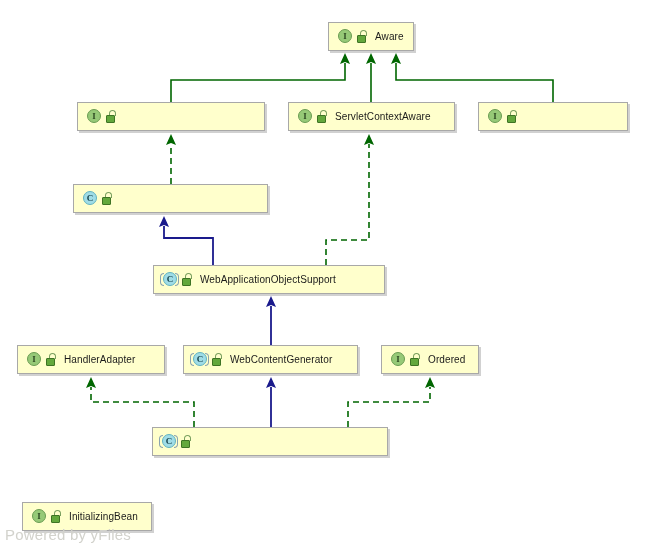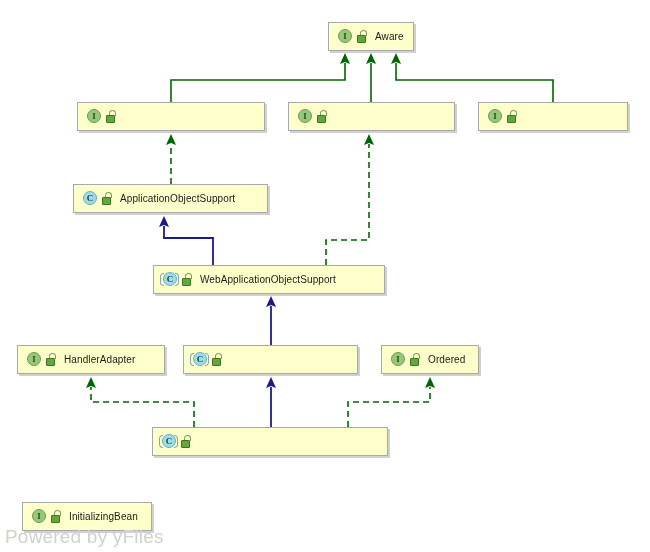--- a/index.html
+++ b/index.html
@@ -127,21 +127,21 @@
     background: #63a83c;
     border: 1px solid #3e7324;
     border-radius: 1px;
     box-sizing: border-box;
   }
   #watermark {
     position: absolute;
     left: 5px;
     top: 526px;
     font-family: "Liberation Sans", sans-serif;
-    font-size: 19px;
+    font-size: 15px;
     color: #d2d2cc;
     letter-spacing: 0.2px;
     user-select: none;
   }
 </style>
 </head>
 <body>
 
 <div id="diagram-canvas">
 
@@ -218,41 +218,41 @@
   </div>
 
   <div class="uml-node" id="node-servletctxaware" style="left:288px; top:102px; width:167px;">
     <span class="type-icon iface">
         <span class="disc">I</span>
       </span>
     <span class="lock-icon">
         <span class="shackle"></span>
         <span class="body"></span>
       </span>
+    <span class="node-label">ServletContextAware</span>
   </div>
 
   <div class="uml-node" id="node-beanfactoryaware" style="left:478px; top:102px; width:150px;">
     <span class="type-icon iface">
         <span class="disc">I</span>
       </span>
     <span class="lock-icon">
         <span class="shackle"></span>
         <span class="body"></span>
       </span>
   </div>
 
   <div class="uml-node" id="node-appobjsupport" style="left:73px; top:184px; width:195px;">
     <span class="type-icon cls">
         <span class="disc">C</span>
       </span>
     <span class="lock-icon">
         <span class="shackle"></span>
         <span class="body"></span>
       </span>
-    <span class="node-label">ApplicationObjectSupport</span>
   </div>
 
   <div class="uml-node" id="node-webappobjsupport" style="left:153px; top:265px; width:232px;">
     <span class="type-icon cls abstract">
         <span class="disc">C</span>
       </span>
     <span class="lock-icon">
         <span class="shackle"></span>
         <span class="body"></span>
       </span>
@@ -271,20 +271,21 @@
   </div>
 
   <div class="uml-node" id="node-webcontentgen" style="left:183px; top:345px; width:175px;">
     <span class="type-icon cls abstract">
         <span class="disc">C</span>
       </span>
     <span class="lock-icon">
         <span class="shackle"></span>
         <span class="body"></span>
       </span>
+    <span class="node-label">WebContentGenerator</span>
   </div>
 
   <div class="uml-node" id="node-ordered" style="left:381px; top:345px; width:98px;">
     <span class="type-icon iface">
         <span class="disc">I</span>
       </span>
     <span class="lock-icon">
         <span class="shackle"></span>
         <span class="body"></span>
       </span>

